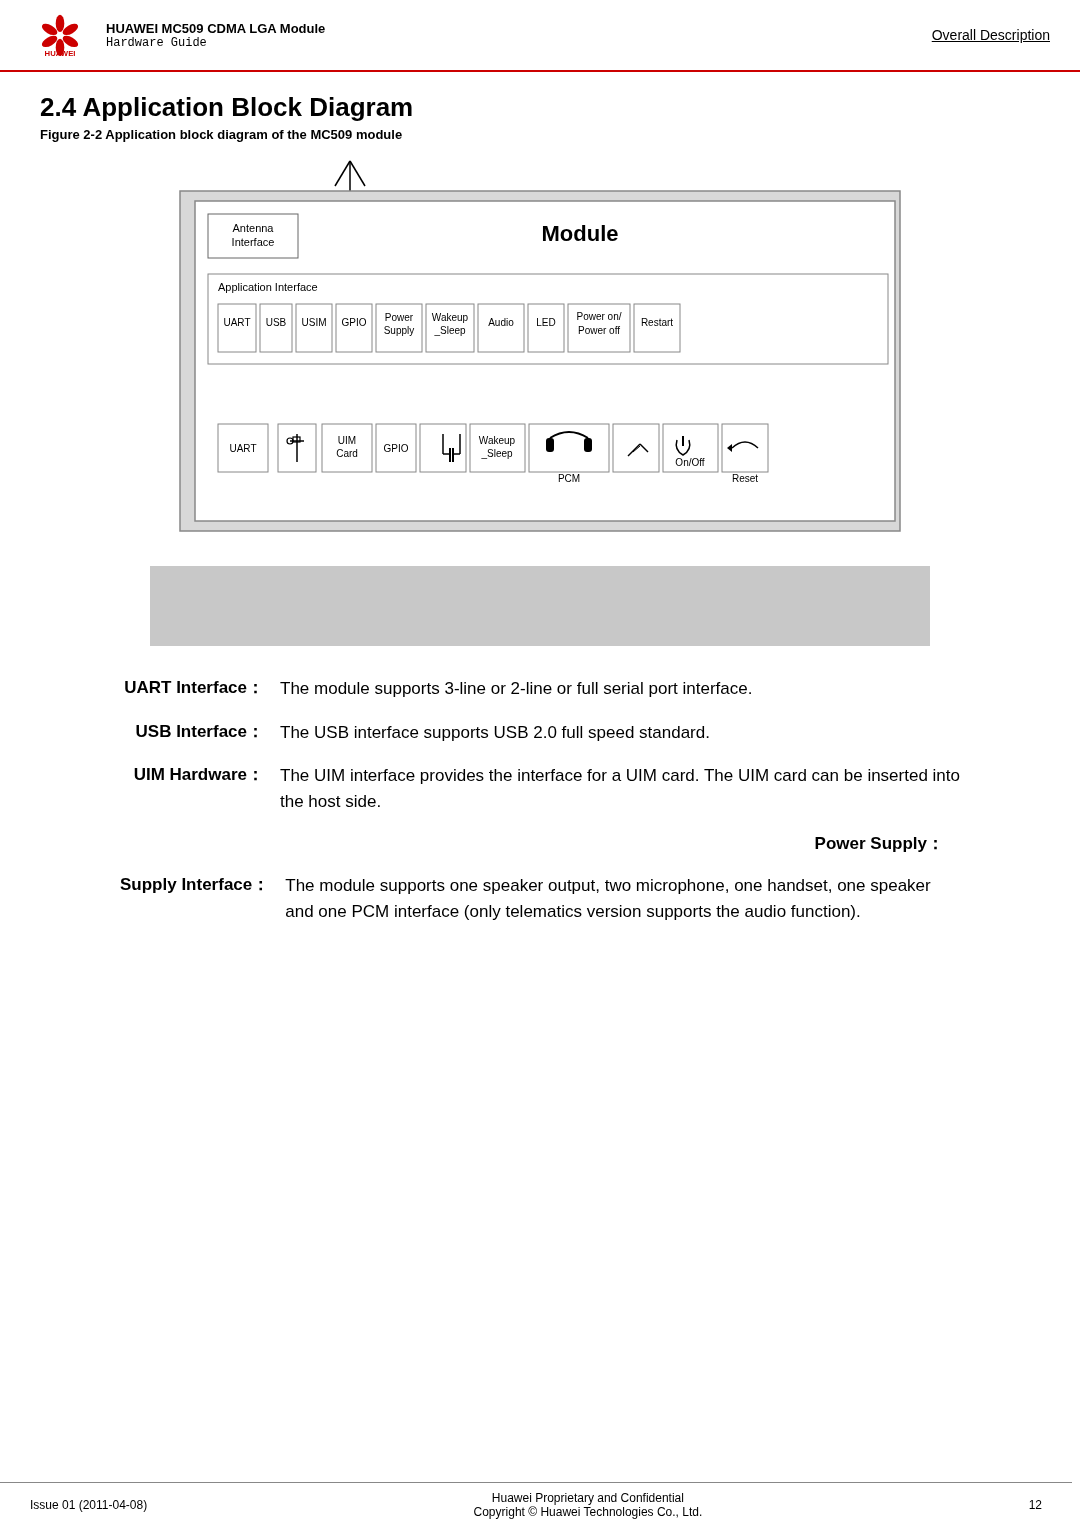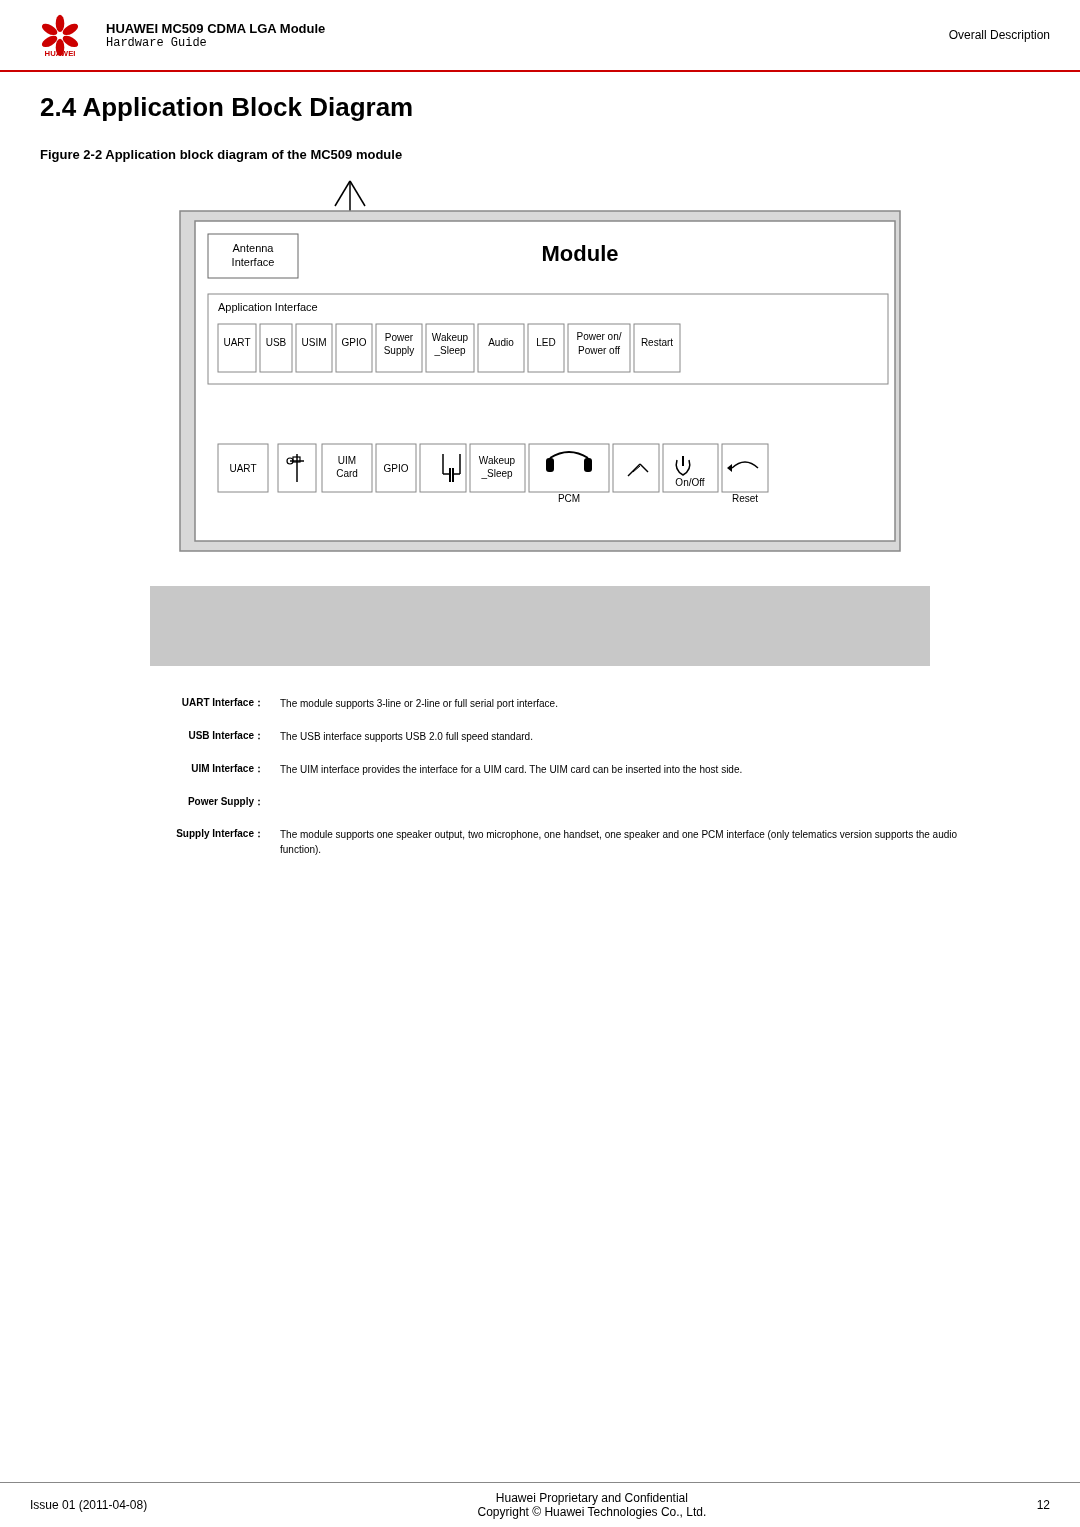--- a/index.html
+++ b/index.html
@@ -33,32 +33,33 @@
     }
     .header-title {
       font-size: 13px;
       font-weight: bold;
     }
     .header-subtitle {
       font-size: 12px;
       font-family: Liberation Mono, monospace;
     }
     .header-right {
-      font-size: 12px;
+      font-size: 14px;
+      text-decoration: underline;
     }
 
     
     .main {
       padding: 20px 40px 60px 40px;
     }
 
     .section-title {
       font-size: 26px;
       font-weight: bold;
-      margin-bottom: 24px;
+      margin-bottom: 4px;
     }
 
     .figure-caption {
       text-align: left;
       font-size: 13px;
       font-weight: bold;
       margin-bottom: 14px;
     }
 
     
@@ -78,41 +79,42 @@
       overflow: hidden;
     }
 
     
     .desc-list {
       margin: 20px 80px 20px 80px;
     }
     .desc-item {
       display: flex;
       margin-bottom: 18px;
-      font-size: 10px;
+      font-size: 17px;
+      justify-content: flex-end;
     }
     .desc-label {
       font-weight: bold;
       min-width: 160px;
       text-align: right;
       padding-right: 16px;
       flex-shrink: 0;
     }
     .desc-value {
       flex: 1;
       line-height: 1.5;
     }
 
     
     .footer {
       border-top: 1px solid #888;
       position: absolute;
       bottom: 0;
       left: 0;
-      right: 0;
+      right: 8px;
       display: flex;
       justify-content: space-between;
       align-items: center;
       padding: 8px 30px;
       font-size: 12px;
     }
     .footer-center {
       text-align: center;
     }
   </style>
@@ -266,21 +268,21 @@
   <div class="desc-list">
   <div class="desc-item">
         <div class="desc-label">UART Interface：</div>
         <div class="desc-value">The module supports 3-line or 2-line or full serial port interface.</div>
       </div>
       <div class="desc-item">
         <div class="desc-label">USB Interface：</div>
         <div class="desc-value">The USB interface supports USB 2.0 full speed standard.</div>
       </div>
       <div class="desc-item">
-        <div class="desc-label">UIM Interface：</div>
+        <div class="desc-label">UIM Hardware：</div>
         <div class="desc-value">The UIM interface provides the interface for a UIM card. The UIM card can be inserted into the host side.</div>
       </div>
       <div class="desc-item">
         <div class="desc-label">Power Supply：</div>
       </div>
       <div class="desc-item">
         <div class="desc-label">Supply Interface：</div>
         <div class="desc-value">The module supports one speaker output, two microphone, one handset, one speaker and one PCM interface (only telematics version supports the audio function).</div>
       </div>
     </div>

